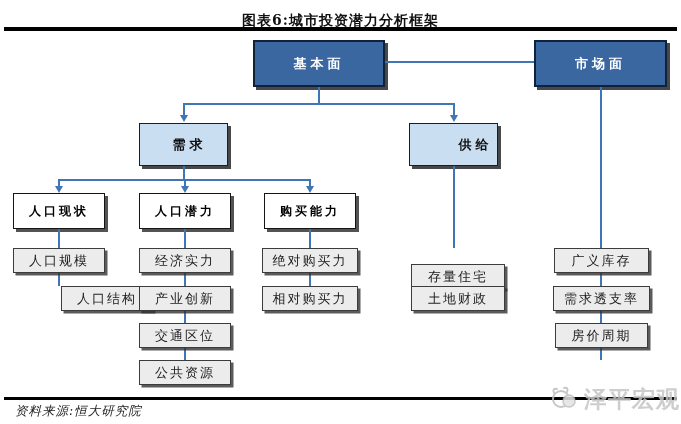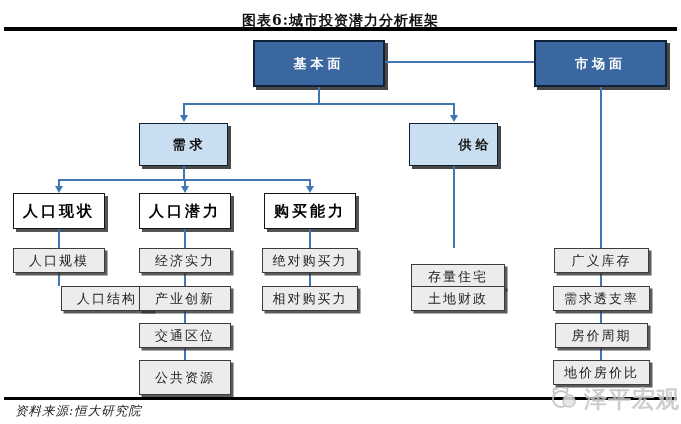--- a/index.html
+++ b/index.html
@@ -28,21 +28,21 @@
     font-weight:bold;font-size:13px;letter-spacing:4px;
     box-shadow:3px 3px 0 rgba(40,40,40,0.85);
   }
   .lv2{
     background:#cadef2;border:1.5px solid #0f2030;color:#101010;
     font-weight:bold;font-size:13px;letter-spacing:4px;
     box-shadow:3px 3px 0 rgba(40,40,40,0.85);
   }
   .lv3{
     background:#ffffff;border:1.5px solid #151515;color:#000;
-    font-weight:bold;font-size:15px;letter-spacing:3px;
+    font-weight:bold;font-size:12px;letter-spacing:3px;
     box-shadow:3px 3px 0 rgba(40,40,40,0.8);
   }
   .leaf{
     background:#ececec;border:1px solid #3c3c3c;color:#1c1c1c;
     font-size:13px;letter-spacing:2px;
     box-shadow:2.5px 2.5px 0 rgba(50,50,50,0.8);
   }
   
   .hline,.vline{position:absolute;background:#4176b4;}
   .arrow-down{
@@ -126,22 +126,21 @@
 
   <div class="box leaf" style="left:13px;top:286px;width:92px;height:25px;margin-left:48px;">人口结构</div>
   <div class="box leaf" style="left:139px;top:286px;width:92px;height:25px;">产业创新</div>
   <div class="box leaf" style="left:262px;top:286px;width:96px;height:25px;">相对购买力</div>
   <div class="box leaf" style="left:411px;top:286px;width:94px;height:25px;">土地财政</div>
   <div class="box leaf" style="left:553px;top:286px;width:97px;height:25px;">需求透支率</div>
 
   <div class="box leaf" style="left:139px;top:323px;width:92px;height:25px;">交通区位</div>
   <div class="box leaf" style="left:555px;top:323px;width:93px;height:25px;">房价周期</div>
 
-  <div class="box leaf" style="left:139px;top:360px;width:92px;height:35px;text-align:center;">公共资源</div>
-  <div class="box leaf" style="left:553px;top:360px;width:97px;height:25px;">地价房价比</div>
+  <div class="box leaf" style="left:139px;top:360px;width:92px;height:25px;text-align:center;">公共资源</div>
 
   <div class="rule rule-bottom"></div>
   <div class="source-note">资料来源:恒大研究院</div>
 
   <div class="watermark">
     <span style="margin-right:3px;">
       <svg width="30" height="28" viewBox="0 0 30 28">
         <circle cx="10" cy="16" r="8" fill="none" stroke="#bdbdbd" stroke-width="2"></circle>
         <circle cx="18" cy="18" r="6" fill="#e3e3e3" stroke="#bdbdbd" stroke-width="1.5"></circle>
         <path d="M3 10 Q1 5 6 6 M16 9 Q18 4 13 5" fill="none" stroke="#bdbdbd" stroke-width="2" stroke-linecap="round"></path>

